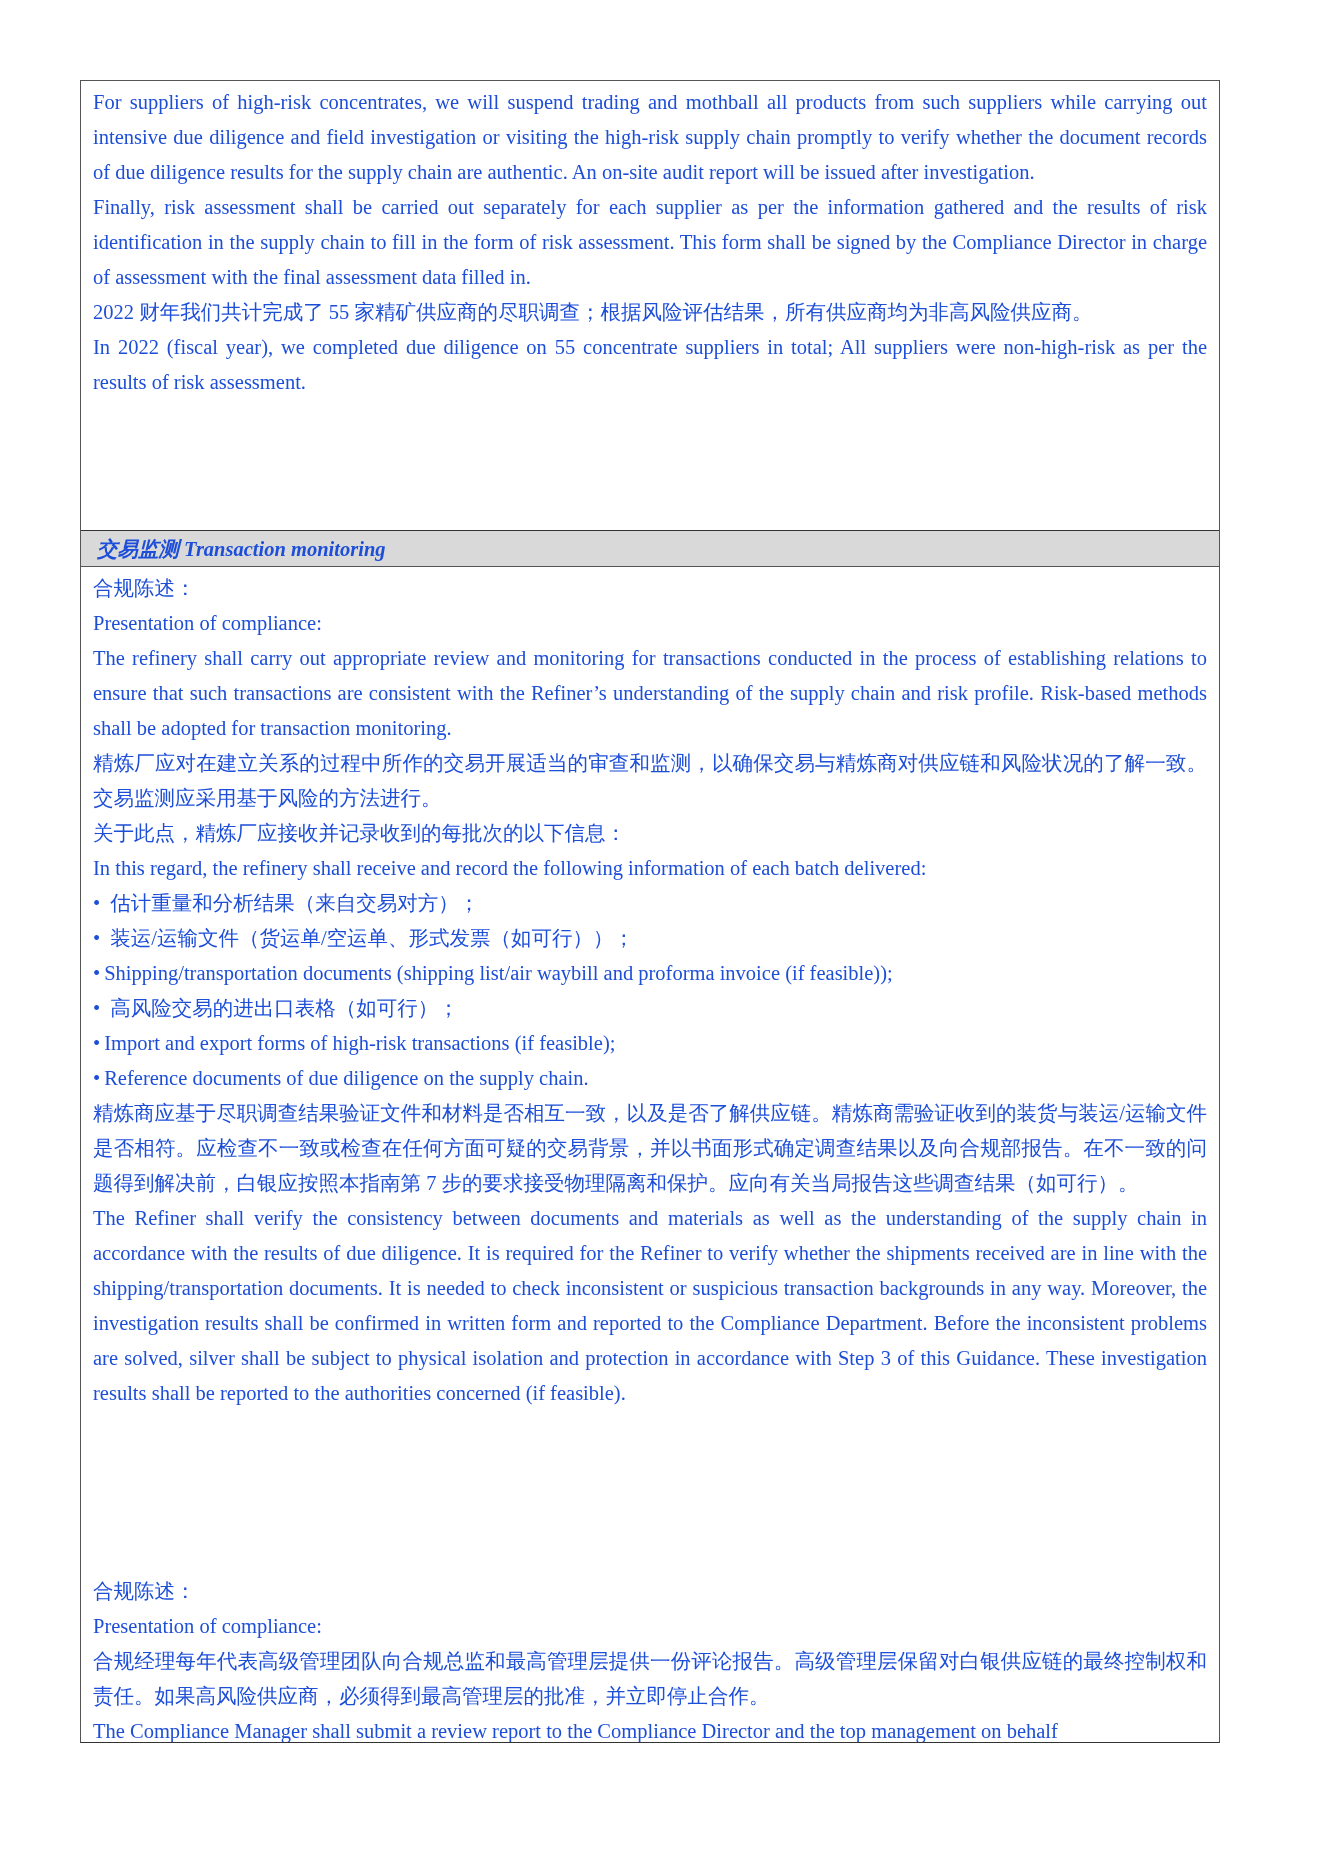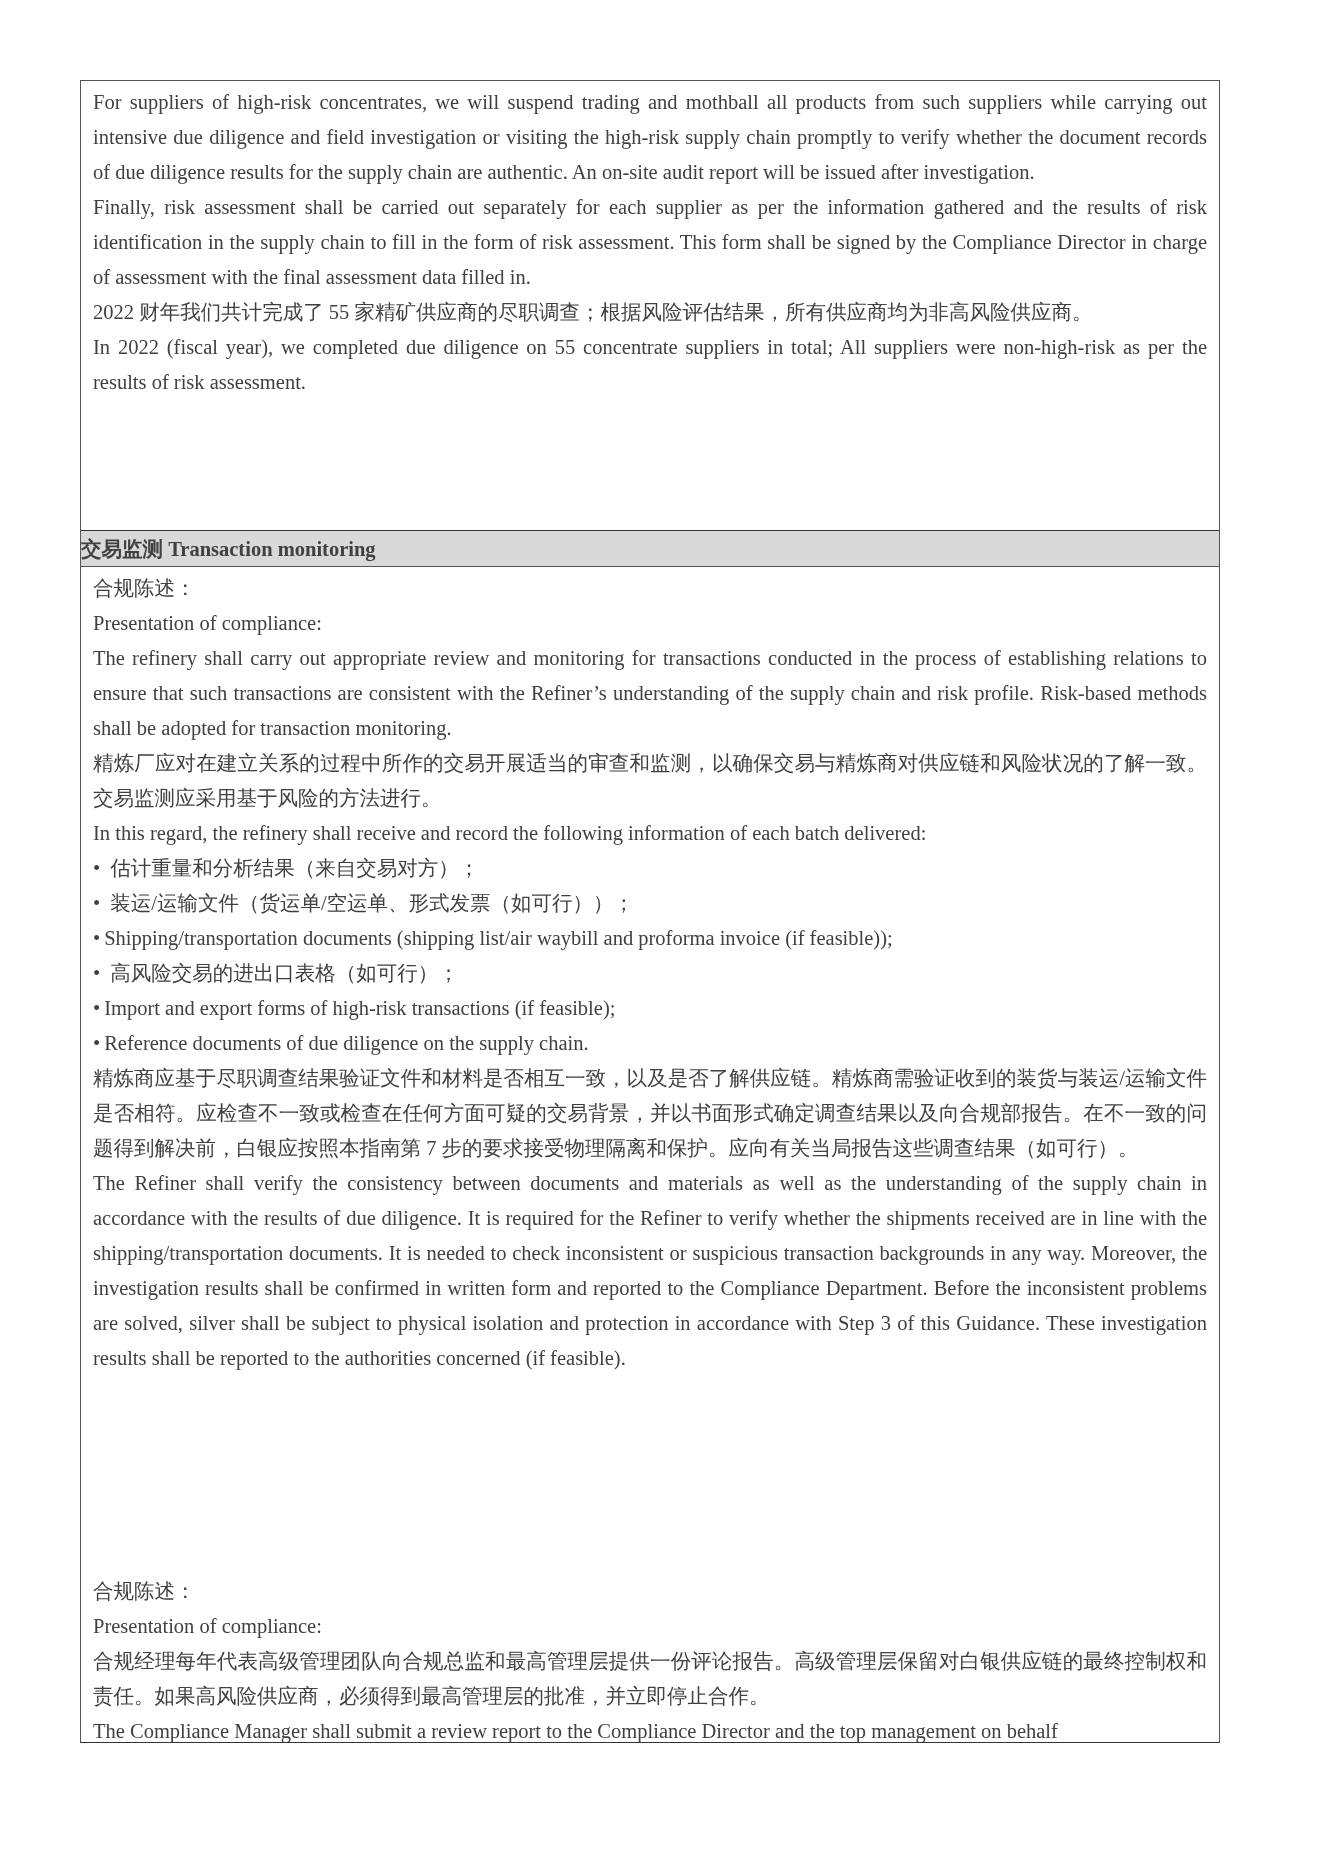--- a/index.html
+++ b/index.html
@@ -2,39 +2,40 @@
 <html><head>
 <meta charset="utf-8">
 <style>
   html, body { margin: 0; padding: 0; background: #ffffff; }
   body { width: 1323px; height: 1871px; position: relative; overflow: hidden; }
   .doc-table {
     position: absolute; left: 80px; top: 80px; width: 1140px;
     border: 1.5px solid #555; border-bottom: 1.5px solid #333;
     box-sizing: border-box;
     font-family: "Liberation Serif", "DejaVu Serif", serif;
-    color: #404040;
+    color: #1d4ed8;
   }
   .cell {
     padding: 4px 12px 0 12px;
     font-size: 20.5px;
     line-height: 35px;
   }
   .cell p { margin: 0; }
   .justify { text-align: justify; text-align-last: left; }
   .header {
     background: #d9d9d9;
     border-top: 1.5px solid #333;
     border-bottom: 1.5px solid #555;
-    padding: 0 0;
+    padding: 0 16px;
     height: 35px;
     line-height: 36px;
     font-size: 20.5px;
     font-weight: bold;
     white-space: nowrap;
+    font-style: italic;
   }
   .sec1 { height: 449px; box-sizing: border-box; }
   .sec2 { height: 1003px; box-sizing: border-box; }
   .sec3 { height: 172px; box-sizing: border-box; overflow: hidden; }
   .bullet::before { content: "\2022"; margin-right: 4px; }
   .bullet.zh::before { margin-right: 10px; }
 </style>
 </head>
 <body>
 
@@ -46,20 +47,21 @@
     <p>2022 财年我们共计完成了 55 家精矿供应商的尽职调查；根据风险评估结果，所有供应商均为非高风险供应商。</p>
     <p>In 2022 (fiscal year), we completed due diligence on 55 concentrate suppliers in total; All suppliers were non-high-risk as per the results of risk assessment.</p>
   </div>
 
   <div class="header">交易监测  Transaction monitoring</div>
   <div class="cell justify sec2">
     <p>合规陈述：</p>
     <p>Presentation of compliance:</p>
     <p>The refinery shall carry out appropriate review and monitoring for transactions conducted in the process of establishing relations to ensure that such transactions are consistent with the Refiner’s understanding of the supply chain and risk profile. Risk-based methods shall be adopted for transaction monitoring.</p>
     <p>精炼厂应对在建立关系的过程中所作的交易开展适当的审查和监测，以确保交易与精炼商对供应链和风险状况的了解一致。交易监测应采用基于风险的方法进行。</p>
+    <p>关于此点，精炼厂应接收并记录收到的每批次的以下信息：</p>
     <p>In this regard, the refinery shall receive and record the following information of each batch delivered:</p>
     <p class="bullet zh">估计重量和分析结果（来自交易对方）；</p>
     <p class="bullet zh">装运/运输文件（货运单/空运单、形式发票（如可行））；</p>
     <p class="bullet">Shipping/transportation documents (shipping list/air waybill and proforma invoice (if feasible));</p>
     <p class="bullet zh">高风险交易的进出口表格（如可行）；</p>
     <p class="bullet">Import and export forms of high-risk transactions (if feasible);</p>
     <p class="bullet">Reference documents of due diligence on the supply chain.</p>
     <p>精炼商应基于尽职调查结果验证文件和材料是否相互一致，以及是否了解供应链。精炼商需验证收到的装货与装运/运输文件是否相符。应检查不一致或检查在任何方面可疑的交易背景，并以书面形式确定调查结果以及向合规部报告。在不一致的问题得到解决前，白银应按照本指南第 7 步的要求接受物理隔离和保护。应向有关当局报告这些调查结果（如可行）。</p>
     <p>The Refiner shall verify the consistency between documents and materials as well as the understanding of the supply chain in accordance with the results of due diligence. It is required for the Refiner to verify whether the shipments received are in line with the shipping/transportation documents. It is needed to check inconsistent or suspicious transaction backgrounds in any way. Moreover, the investigation results shall be confirmed in written form and reported to the Compliance Department. Before the inconsistent problems are solved, silver shall be subject to physical isolation and protection in accordance with Step 3 of this Guidance. These investigation results shall be reported to the authorities concerned (if feasible).</p>
   </div>

